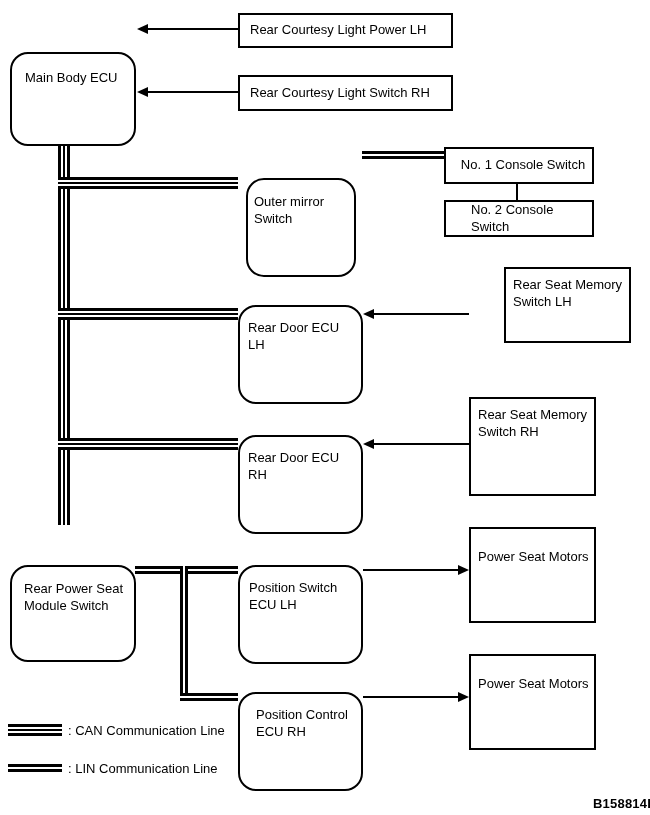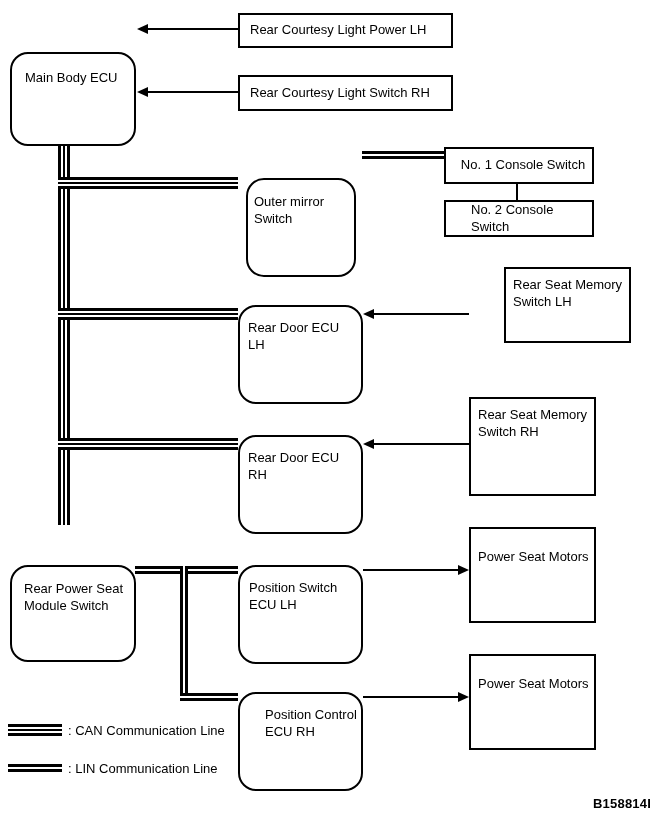--- a/index.html
+++ b/index.html
@@ -103,21 +103,21 @@
   </div>
 
   <div class="node round" style="left:238px;top:525px;width:125px;height:99px;padding:13px 2px 0 9px;">
     <span>Position Switch ECU LH</span>
   </div>
 
   <div class="node" style="left:469px;top:527px;width:127px;height:96px;padding:20px 2px 0 7px;">
     <span>Power Seat Motors</span>
   </div>
 
-  <div class="node round" style="left:238px;top:652px;width:125px;height:99px;padding:13px 2px 0 25px;">
+  <div class="node round" style="left:238px;top:652px;width:125px;height:99px;padding:13px 2px 0 16px;">
     <span>Position Control ECU RH</span>
   </div>
 
   <div class="node" style="left:469px;top:654px;width:127px;height:96px;padding:20px 2px 0 7px;">
     <span>Power Seat Motors</span>
   </div>
 
   <div class="legend-row">
     <div class="can-h" style="left:8px;top:724px;width:54px;"></div>
     <div class="legend-text" style="left:68px;top:723px;">: CAN Communication Line</div>

